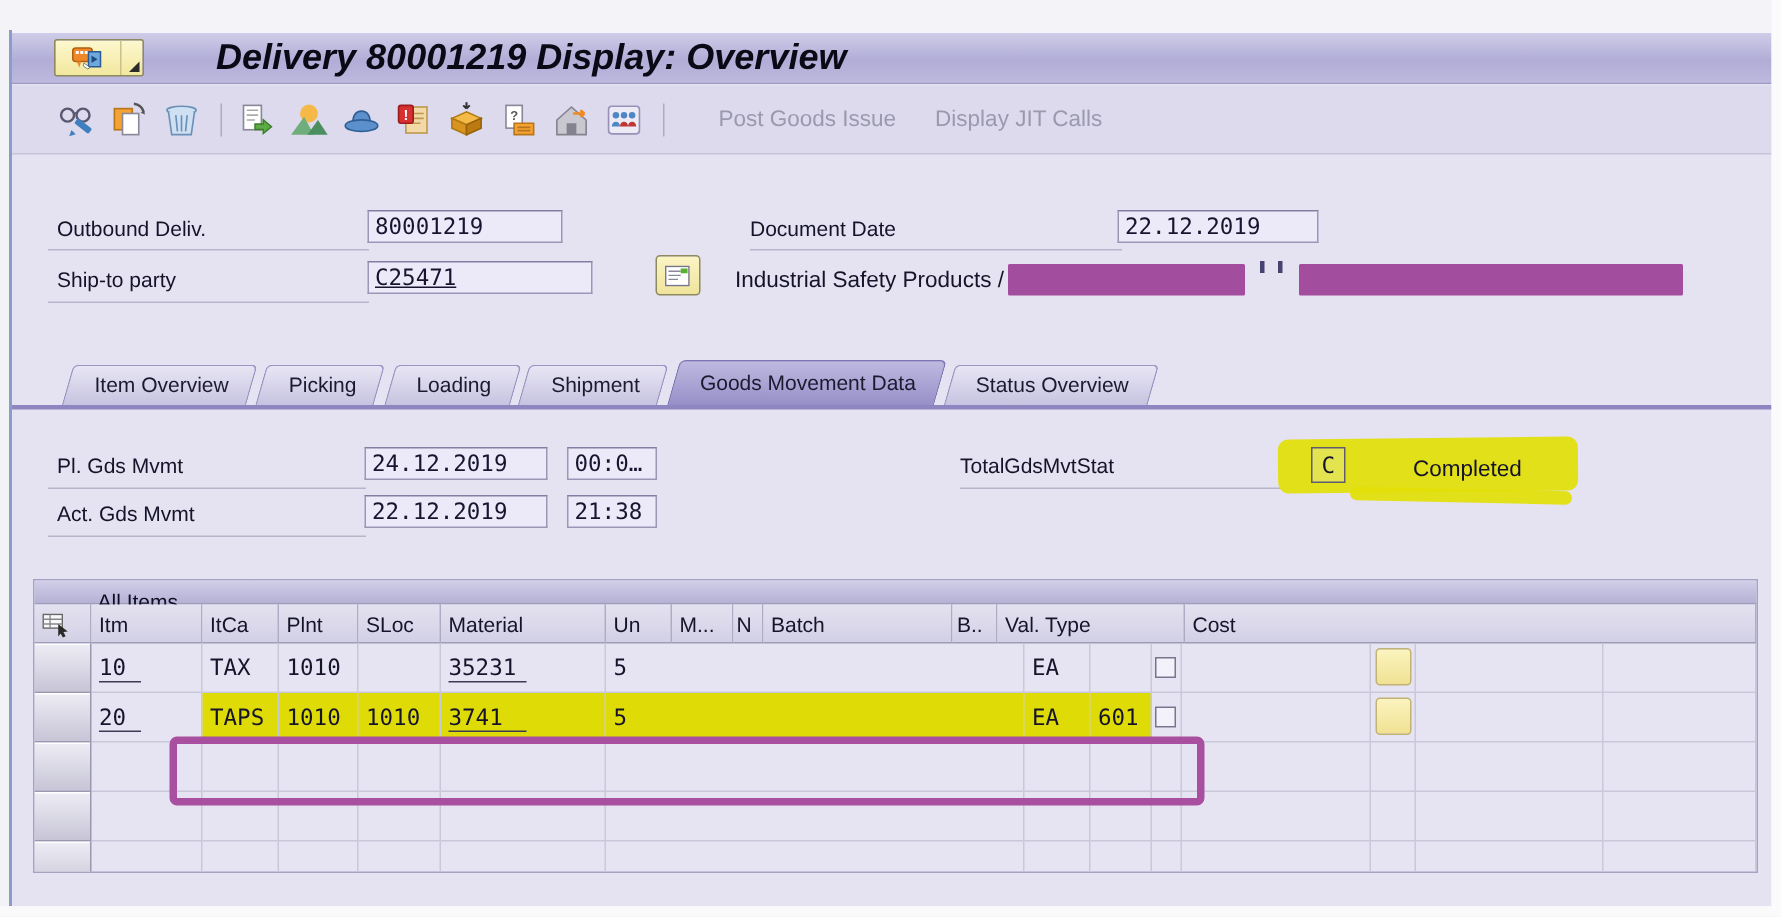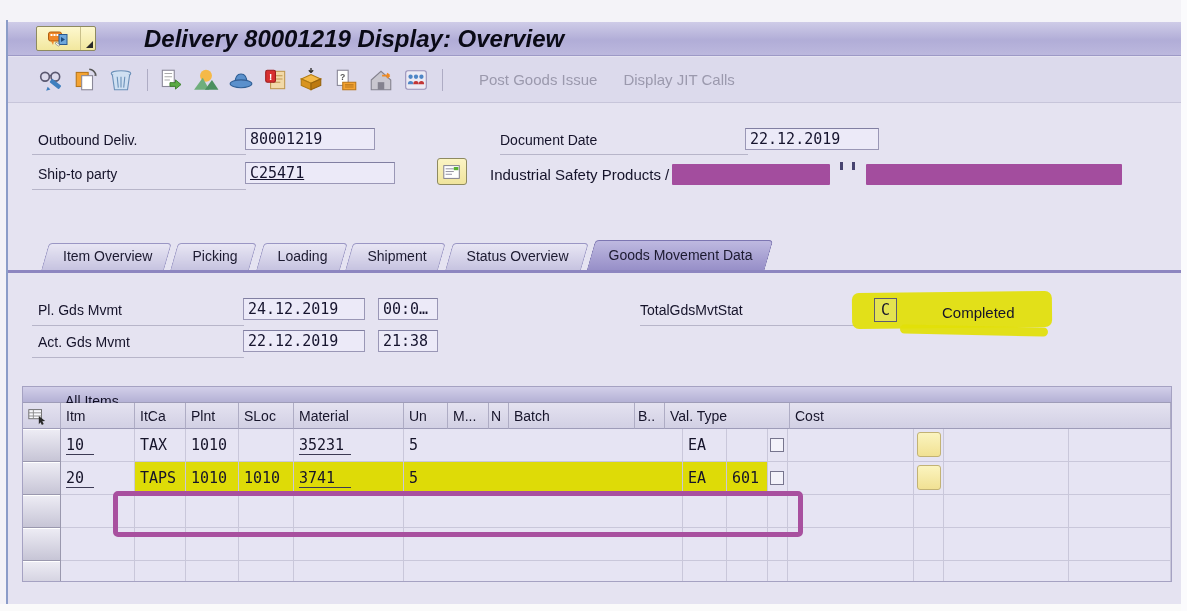--- a/index.html
+++ b/index.html
@@ -23,21 +23,21 @@
 
   
   .toolbar { position:absolute; left:0; top:35px; width:100%; height:46px; background:#dcdaec;
      display:flex; align-items:center; padding-left:30px; border-bottom:1px solid #c7c5da; }
   .ticon { width:26px; height:26px; margin-right:9px; display:inline-flex; align-items:center;
      justify-content:center; cursor:pointer; }
   .tsep { width:1px; height:22px; background:#aeacc4; margin:0 10px 0 4px; }
   .tbtn-text { color:#9b99ad; font-size:15px; margin-left:26px; white-space:nowrap; cursor:default; }
 
   
-  .formarea { position:absolute; left:0; top:70px; width:100%; height:134px; }
+  .formarea { position:absolute; left:0; top:82px; width:100%; height:134px; }
   .lbl { position:absolute; font-size:14px; color:#15132a; }
   .inp { position:absolute; height:22px; background:#eceaf8; border:1px solid #9a97b6;
      border-top-color:#817fa2; font-family:"DejaVu Sans Mono", monospace; font-size:15px;
      color:#16142e; padding:1px 4px 0 4px; white-space:nowrap; overflow:hidden; }
   .fline { position:absolute; height:1px; background:#b7b5c9; }
   .notebtn { position:absolute; width:30px; height:27px; background:linear-gradient(#fbf4c4,#f0e49c);
      border:1px solid #8e8a60; border-radius:3px; display:flex; align-items:center; justify-content:center; cursor:pointer; }
   .redact { position:absolute; height:21px; background:#a34d9e; border-radius:1px; }
   .redact-tick { position:absolute; width:3px; height:8px; background:#474370; }
 
@@ -243,22 +243,22 @@
       <span class="redact-tick" style="left:832px; top:70px;"></span>
       <span class="redact-tick" style="left:844px; top:70px;"></span>
       <span class="redact" style="left:858px; top:72px; width:256px;"></span>
     </div>
 
     <div class="tabstrip">
       <div class="tab"><b>Item Overview</b></div>
       <div class="tab"><b>Picking</b></div>
       <div class="tab"><b>Loading</b></div>
       <div class="tab"><b>Shipment</b></div>
+      <div class="tab active"><b>Goods Movement Data</b></div>
       <div class="tab"><b>Status Overview</b></div>
-      <div class="tab active"><b>Goods Movement Data</b></div>
     </div>
 
     <div class="panel">
       <span class="lbl" style="left:30px; top:26px;">Pl. Gds Mvmt</span>
       <span class="inp" style="left:235px; top:22px; width:122px;">24.12.2019</span>
       <span class="inp" style="left:370px; top:22px; width:60px;">00:0…</span>
       <span class="fline" style="left:24px; top:49px; width:212px;"></span>
 
       <span class="lbl" style="left:30px; top:58px;">Act. Gds Mvmt</span>
       <span class="inp" style="left:235px; top:54px; width:122px;">22.12.2019</span>

